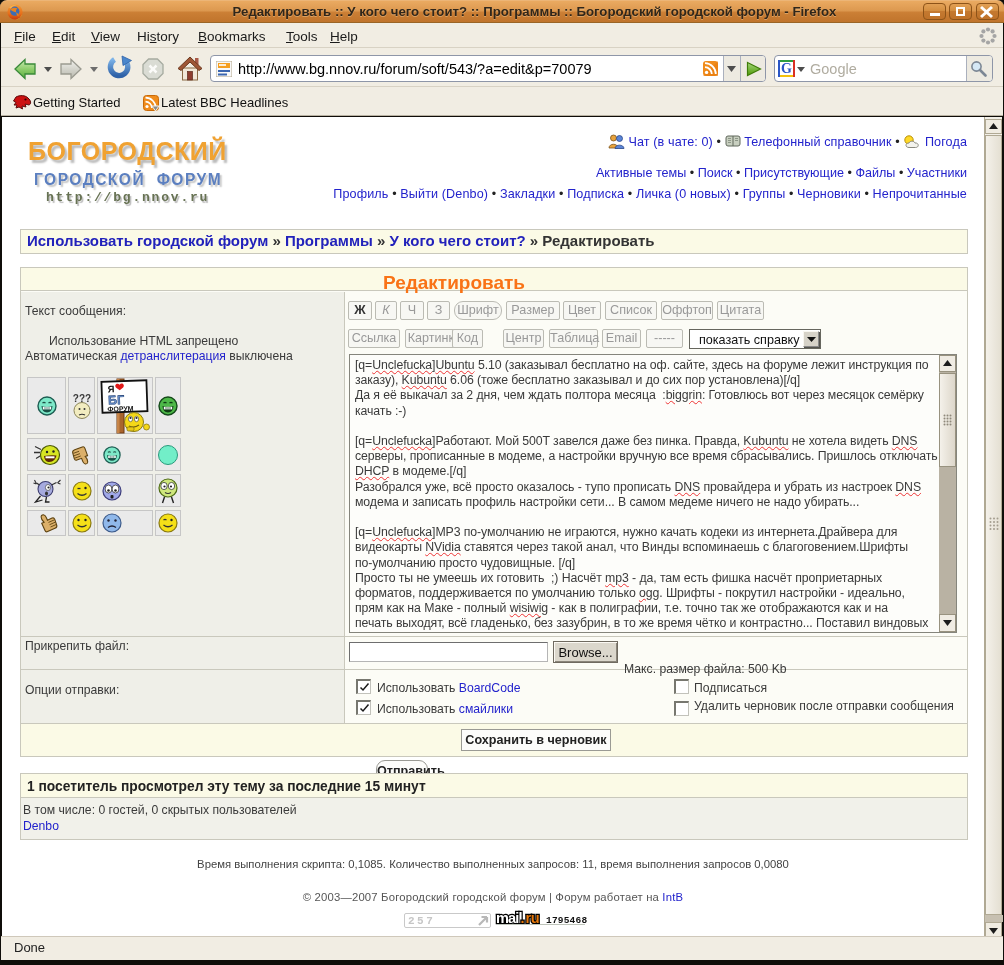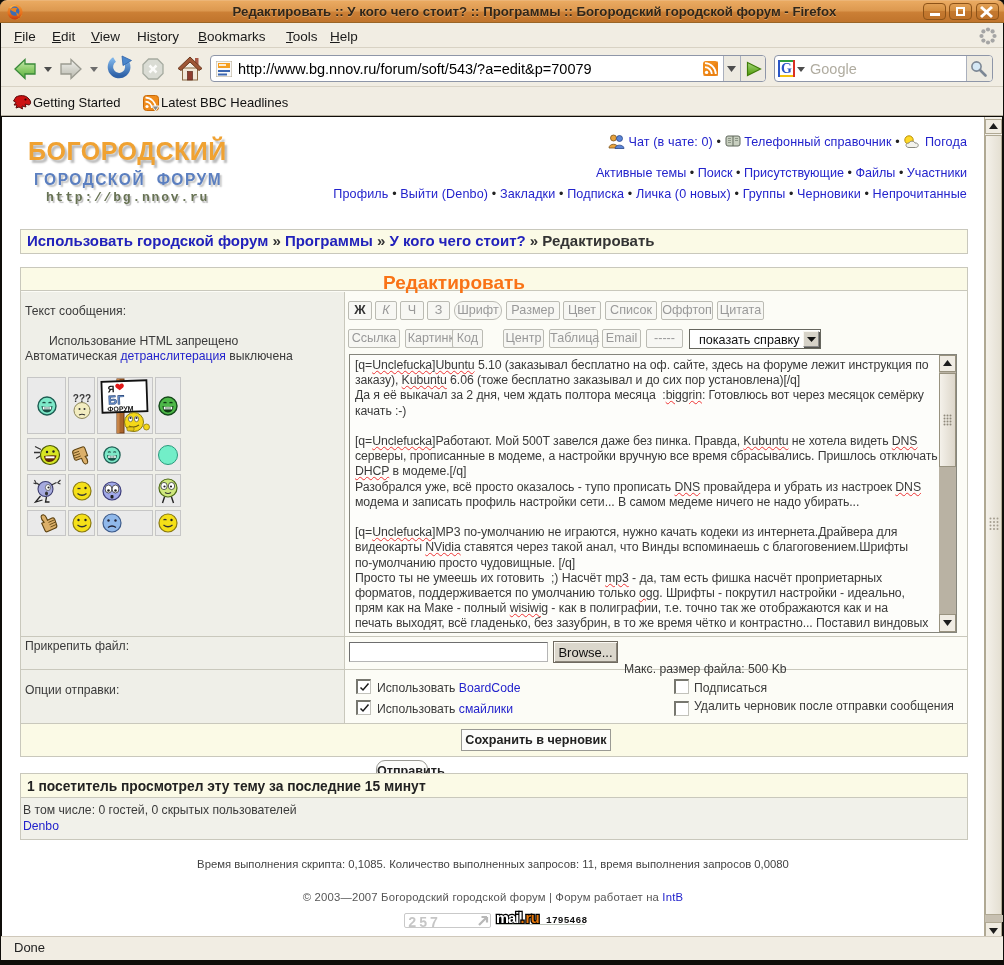--- a/index.html
+++ b/index.html
@@ -523,21 +523,21 @@
   <div class="abs box" style="left:20px;top:773px;width:948px;height:67px;background:#f1f1ea;"></div>
   <div class="abs yellow" style="left:21px;top:774px;width:946px;height:24px;border-bottom:1px solid #c9c8bc;"></div>
   <div class="abs" style="left:27px;top:779px;font-size:13.8px;font-weight:bold;color:#222;white-space:nowrap;">1 посетитель просмотрел эту тему за последние 15 минут</div>
   <div class="abs ftext" style="left:23px;top:803px;">В том числе: 0 гостей, 0 скрытых пользователей</div>
   <div class="abs ftext" style="left:23px;top:819px;"><a class="link">Denbo</a></div>
 
   <div class="abs ftext" style="left:2px;top:858px;width:982px;text-align:center;color:#444;font-size:11.3px;">Время выполнения скрипта: 0,1085. Количество выполненных запросов: 11, время выполнения запросов 0,0080</div>
   <div class="abs ftext" style="left:2px;top:891px;width:982px;text-align:center;color:#555;font-size:11.3px;letter-spacing:0.18px;">© 2003—2007 Богородский городской форум | Форум работает на <a class="link">IntB</a></div>
 
   <div class="abs" style="left:404px;top:913px;width:87px;height:15px;background:#fff;border:1px solid #c9c9c9;border-radius:2px;"></div>
-  <div class="abs" style="left:408px;top:915px;font-family:'Liberation Mono',monospace;font-size:14px;font-weight:bold;color:#c6c6c6;letter-spacing:2.5px;">257</div>
+  <div class="abs" style="left:408px;top:915px;font-family:'Liberation Mono',monospace;font-size:11px;font-weight:bold;color:#c6c6c6;letter-spacing:2.5px;">257</div>
   <svg class="abs" style="left:477px;top:915px;" width="12" height="12" viewBox="0 0 12 12">
     <path d="M2 10 L10 2 M10 2 L4.5 2 M10 2 L10 7.5" stroke="#b8b8b8" stroke-width="2.2"></path>
   </svg>
   <svg class="abs" style="left:495px;top:910px;" width="50" height="17" viewBox="0 0 50 17">
     <text x="1" y="13" font-family="Liberation Sans" font-size="14.5" font-weight="bold" letter-spacing="-0.8" fill="#fff" stroke="#000" stroke-width="2.6" paint-order="stroke">mail</text>
     <text x="25.5" y="13" font-family="Liberation Sans" font-size="14.5" font-weight="bold" fill="#e8790c" stroke="#000" stroke-width="2.6" paint-order="stroke">.</text>
     <text x="30.5" y="13" font-family="Liberation Sans" font-size="14.5" font-weight="bold" letter-spacing="-0.5" fill="#e8790c" stroke="#000" stroke-width="2.6" paint-order="stroke">ru</text>
   </svg>
   <div class="abs" style="left:546px;top:914.5px;font-family:'Liberation Mono',monospace;font-size:9.5px;font-weight:bold;color:#111;letter-spacing:0.2px;">1795468</div>
   <div class="abs" style="left:497px;top:923.5px;width:88px;height:1.5px;background:#bec4ba;"></div>

